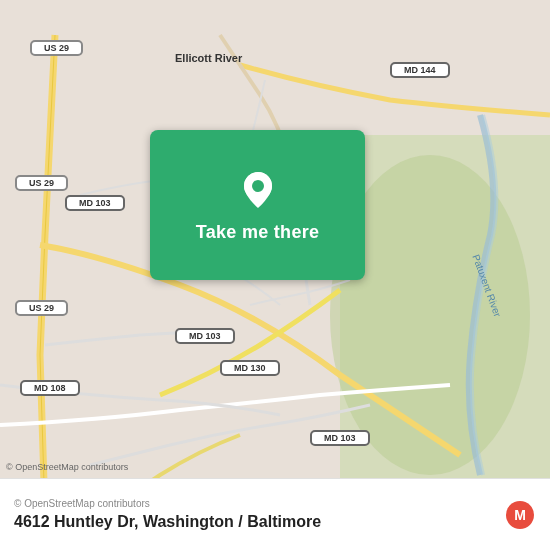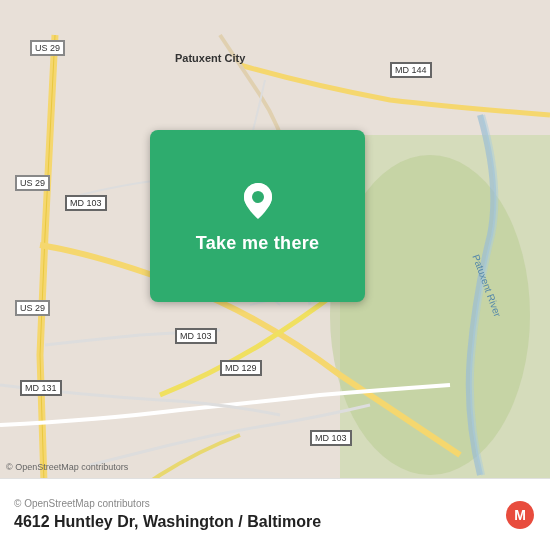--- a/index.html
+++ b/index.html
@@ -35,21 +35,21 @@
       width: 100%;
       height: 100%;
     }
 
     
     #location-overlay {
       position: absolute;
       top: 130px;
       left: 150px;
       width: 215px;
-      height: 172px;
+      height: 150px;
       background: #2eac6e;
       border-radius: 8px;
       display: flex;
       flex-direction: column;
       align-items: center;
       justify-content: center;
       cursor: pointer;
       box-shadow: 0 2px 8px rgba(0,0,0,0.3);
     }
 
@@ -118,24 +118,24 @@
       font-weight: 700;
       color: #e84c3d;
       letter-spacing: -0.5px;
     }
 
     
     .road-badge {
       position: absolute;
       background: white;
       border: 2px solid #aaa;
-      border-radius: 0;
+      border-radius: 5px;
       font-size: 9px;
-      font-weight: normal;
-      padding: 1px 3px;
+      font-weight: bold;
+      padding: 1px 12px;
       color: #333;
       white-space: nowrap;
     }
 
     .road-badge.us {
       border-color: #888;
     }
 
     .road-badge.md {
       border-color: #666;
@@ -207,34 +207,34 @@
     <path d="M100,480 Q130,460 160,440 Q200,415 240,400" stroke="#e8d870" stroke-width="4" fill="none"></path>
 
     <path d="M150,200 Q180,210 210,225 Q250,245 280,270" stroke="#ddd" stroke-width="2" fill="none"></path>
     <path d="M80,160 Q120,150 160,145 Q200,142 240,145" stroke="#ddd" stroke-width="2" fill="none"></path>
     <path d="M240,145 Q255,90 265,45" stroke="#ddd" stroke-width="2" fill="none"></path>
 
     <path d="M290,130 Q295,160 300,200 Q305,240 310,270" stroke="#ddd" stroke-width="3" fill="none"></path>
     <path d="M250,270 Q270,265 295,260 Q320,255 350,245" stroke="#ddd" stroke-width="2" fill="none"></path>
   </svg>
 
-  <div id="city-label">Patuxent City</div>
+  <div id="city-label">Ellicott River</div>
 
   <div id="river-label">Patuxent River</div>
 
   <div id="road-badges-container">
       <div class="road-badge us" style="top: 40px; left: 30px;">US 29</div>
       <div class="road-badge us" style="top: 175px; left: 15px;">US 29</div>
       <div class="road-badge us" style="top: 300px; left: 15px;">US 29</div>
       <div class="road-badge md" style="top: 62px; left: 390px;">MD 144</div>
       <div class="road-badge md" style="top: 195px; left: 65px;">MD 103</div>
       <div class="road-badge md" style="top: 328px; left: 175px;">MD 103</div>
       <div class="road-badge md" style="top: 430px; left: 310px;">MD 103</div>
-      <div class="road-badge md" style="top: 360px; left: 220px;">MD 129</div>
-      <div class="road-badge md" style="top: 380px; left: 20px;">MD 131</div>
+      <div class="road-badge md" style="top: 360px; left: 220px;">MD 130</div>
+      <div class="road-badge md" style="top: 380px; left: 20px;">MD 108</div>
       <div class="road-badge md" style="top: 490px; left: 120px;">MD 100</div>
     </div>
 
   <div id="location-overlay">
 
     <svg id="location-pin" width="44" height="44" viewBox="0 0 44 44">
       <circle cx="22" cy="18" r="14" fill="white" opacity="0.9"></circle>
       <path d="M22,4 C14.27,4 8,10.27 8,18 C8,28 22,40 22,40 C22,40 36,28 36,18 C36,10.27 29.73,4 22,4 Z" fill="white"></path>
       <circle cx="22" cy="18" r="6" fill="#2eac6e"></circle>
     </svg>

